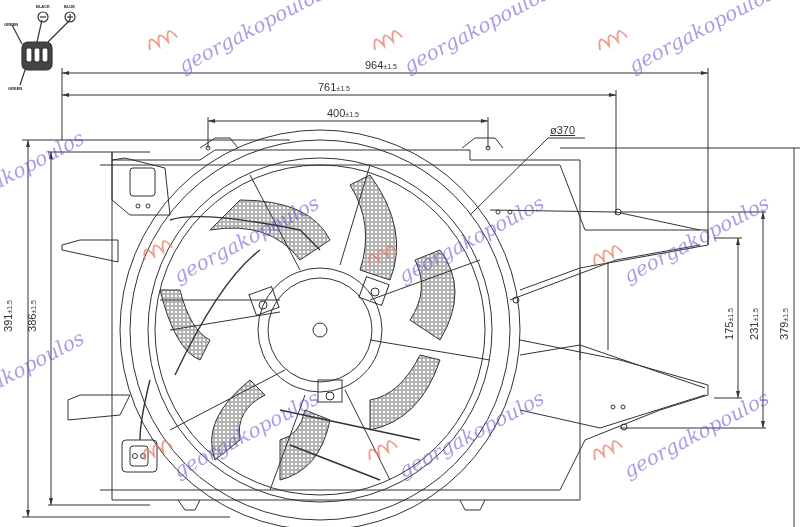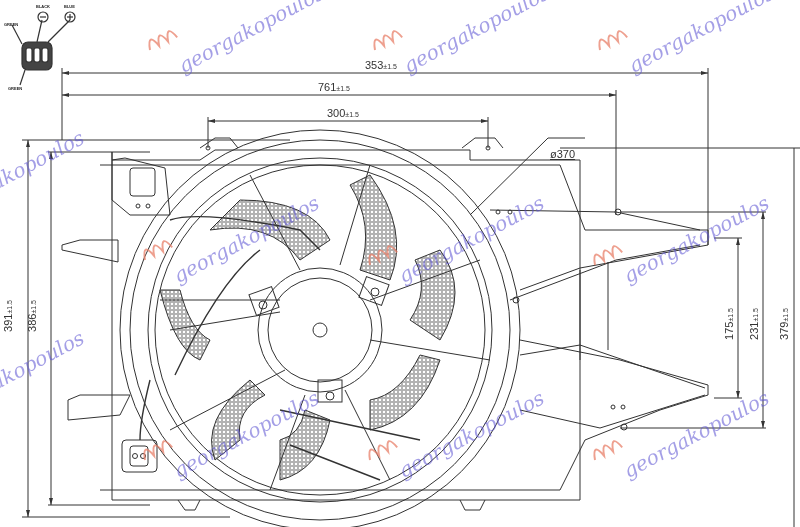--- a/index.html
+++ b/index.html
@@ -214,24 +214,24 @@
   </g>
 </svg>
 
 
 <span class="conn-label" style="left:36px;top:4px;">BLACK</span>
 <span class="conn-label" style="left:64px;top:4px;">BLUE</span>
 <span class="conn-label" style="left:4px;top:22px;">GREEN</span>
 <span class="conn-label" style="left:8px;top:86px;">GREEN</span>
 
 
-<div class="dim-label" style="left:365px;top:59px;"><span>353</span><small>±1.5</small></div>
+<div class="dim-label" style="left:365px;top:59px;"><span>964</span><small>±1.5</small></div>
 <div class="dim-label" style="left:318px;top:81px;"><span>761</span><small>±1.5</small></div>
-<div class="dim-label" style="left:327px;top:107px;"><span>300</span><small>±1.5</small></div>
-<div class="dim-label" style="left:550px;top:124px;text-decoration:underline;margin-top:24px;">ø370</div>
+<div class="dim-label" style="left:327px;top:107px;"><span>400</span><small>±1.5</small></div>
+<div class="dim-label" style="left:550px;top:124px;text-decoration:underline;">ø370</div>
 
 <div class="dim-label vert" style="left:-8px;top:310px;"><span>391</span><small>±1.5</small></div>
 <div class="dim-label vert" style="left:16px;top:310px;"><span>386</span><small>±1.5</small></div>
 
 <div class="dim-label vert" style="left:713px;top:318px;"><span>175</span><small>±1.5</small></div>
 <div class="dim-label vert" style="left:738px;top:318px;"><span>231</span><small>±1.5</small></div>
 <div class="dim-label vert" style="left:768px;top:318px;"><span>379</span><small>±1.5</small></div>
 
 
 <div class="wm" style="left:180px;top:55px;">georgakopoulos</div>

